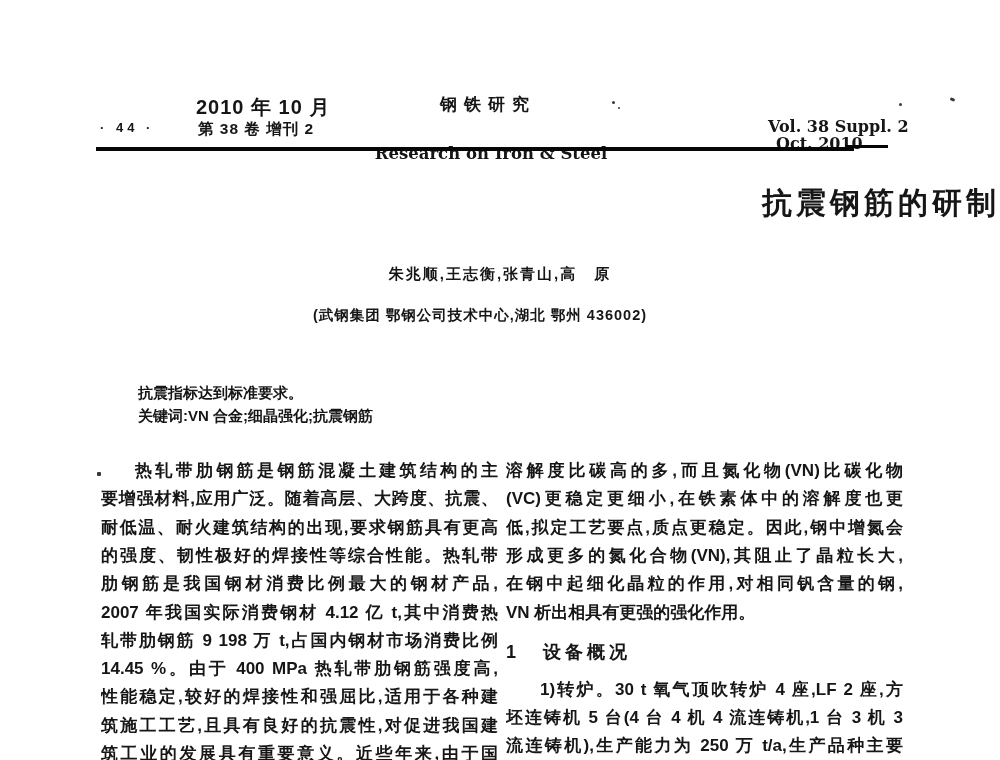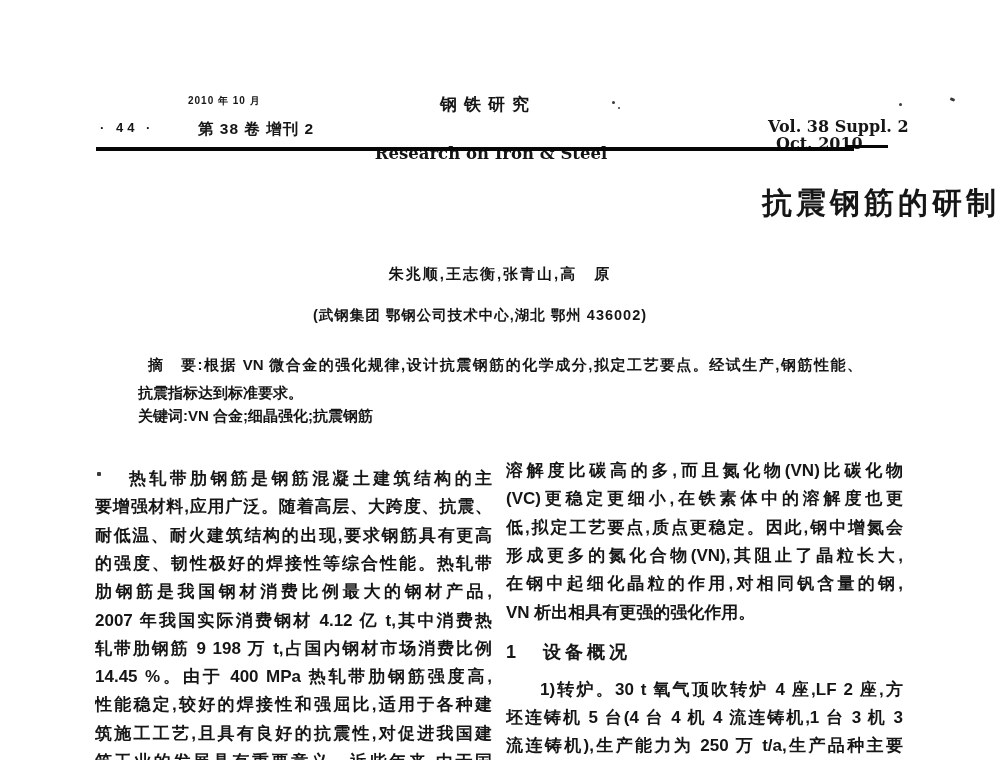--- a/index.html
+++ b/index.html
@@ -6,21 +6,21 @@
   html,body { background:#ffffff; }
   .page {
     position:relative; width:1000px; height:760px;
     background:#ffffff; overflow:hidden; color:#161616;
     font-family:"Liberation Sans","DejaVu Sans",sans-serif;
   }
   .serif { font-family:"DejaVu Serif","Liberation Serif",serif; }
 
   
   .hdr-pageno   { position:absolute; left:100px; top:120px; font-size:13px; font-weight:bold; letter-spacing:4px; }
-  .hdr-date-cn  { position:absolute; left:188px; top:94px;  font-size:10px; font-weight:600; letter-spacing:1px; }
+  .hdr-date-cn  { position:absolute; left:196px; top:94px;  font-size:20px; font-weight:600; letter-spacing:1px; }
   .hdr-vol-cn   { position:absolute; left:198px; top:119px; font-size:15.5px; font-weight:600; letter-spacing:1px; }
   .hdr-journal-cn { position:absolute; left:0; top:93px; width:976px; text-align:center; font-size:17px; font-weight:bold; letter-spacing:7px; }
   .hdr-journal-en { position:absolute; left:0; top:117px; width:982px; text-align:center; font-size:16.5px; font-weight:600;margin-top:27px; }
   .hdr-date-en  { position:absolute; left:776px; top:95px;  font-size:16px; font-weight:600;margin-top:39px; }
   .hdr-vol-en   { position:absolute; left:768px; top:117px; font-size:16px; font-weight:600; }
   .rule  { position:absolute; left:96px;  top:147px; width:758px; height:4px; background:#060606; }
   .rule2 { position:absolute; left:845px; top:145px; width:43px;  height:3px; background:#060606; }
 
   
   .article-title { position:absolute; left:0; top:183px; width:1000px; text-align:right;
@@ -36,21 +36,21 @@
   .abs-1 { top:355px; padding-left:10px; text-align:justify; text-align-last:justify; }
   .abs-2 { top:383px; }
   .abs-3 { top:406px; }
 
   
   .bodyline { position:absolute; width:397px; height:26px; line-height:26px;
               font-size:17px; font-weight:600; overflow:hidden;
               text-align:justify; text-align-last:justify; }
   .nf  { text-align:left; text-align-last:left; }   
   .ind { padding-left:34px; }                        
-  .lc { left:95px;margin-top:8px; }
+  .lc { left:101px; }
   .rc { left:506px; }
   .section-heading { position:absolute; left:506px; top:640px; width:397px;
                      font-size:18px; font-weight:bold; letter-spacing:4px; }
   .sec-num { display:inline-block; width:37px; letter-spacing:0; }
 
   
   .dot { position:absolute; background:#3a3a3a; border-radius:50%; }
   .d1 { left:612px; top:101px; width:3px; height:3px; }
   .d2 { left:618px; top:107px; width:2px; height:2px; }
   .d3 { left:899px; top:103px; width:3px; height:3px; }
@@ -71,21 +71,20 @@
     <span class="hdr-date-en serif">Oct.    2010</span>
     <span class="hdr-vol-en serif">Vol. 38   Suppl. 2</span>
     <div class="rule"></div>
     <div class="rule2"></div>
   </div>
 
   <div class="article-title">抗震钢筋的研制</div>
   <div class="authors">朱兆顺,王志衡,张青山,高　原</div>
   <div class="affiliation">(武钢集团 鄂钢公司技术中心,湖北 鄂州 436002)</div>
 
-  <div class="abs-line abs-1">摘　要:根据 VN 微合金的强化规律,设计抗震钢筋的化学成分,拟定工艺要点。经试生产,钢筋性能、</div>
   <div class="abs-line abs-2">抗震指标达到标准要求。</div>
   <div class="abs-line abs-3">关键词:VN 合金;细晶强化;抗震钢筋</div>
 
   <div>
     <div class="bodyline lc ind" style="top:458px">热轧带肋钢筋是钢筋混凝土建筑结构的主</div>
     <div class="bodyline lc" style="top:486px">要增强材料,应用广泛。随着高层、大跨度、抗震、</div>
     <div class="bodyline lc" style="top:515px">耐低温、耐火建筑结构的出现,要求钢筋具有更高</div>
     <div class="bodyline lc" style="top:543px">的强度、韧性极好的焊接性等综合性能。热轧带</div>
     <div class="bodyline lc" style="top:571px">肋钢筋是我国钢材消费比例最大的钢材产品,</div>
     <div class="bodyline lc" style="top:600px">2007 年我国实际消费钢材 4.12 亿 t,其中消费热</div>

